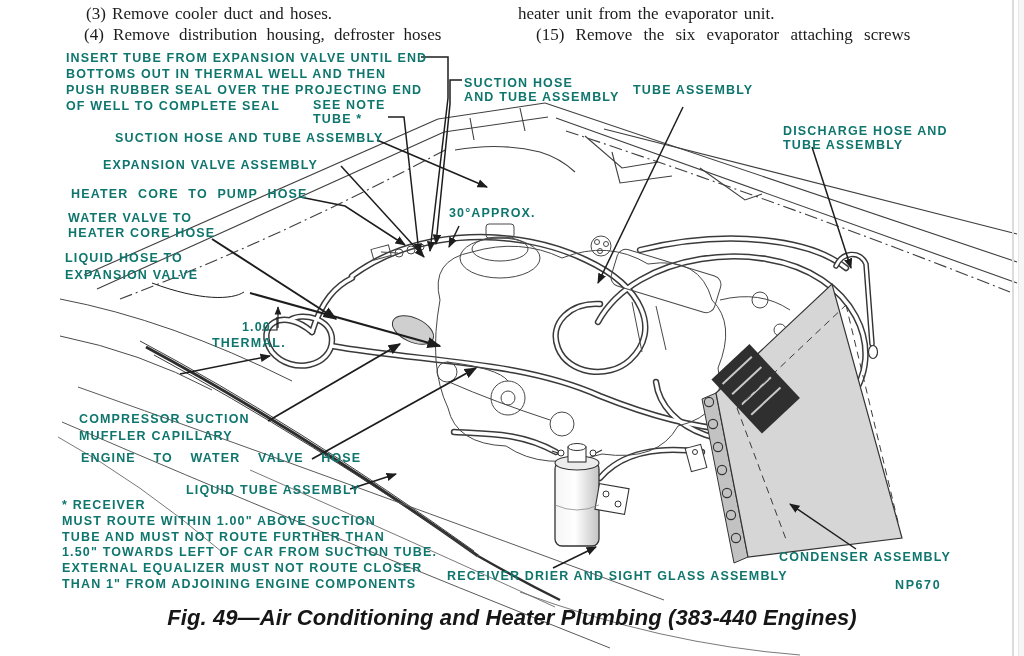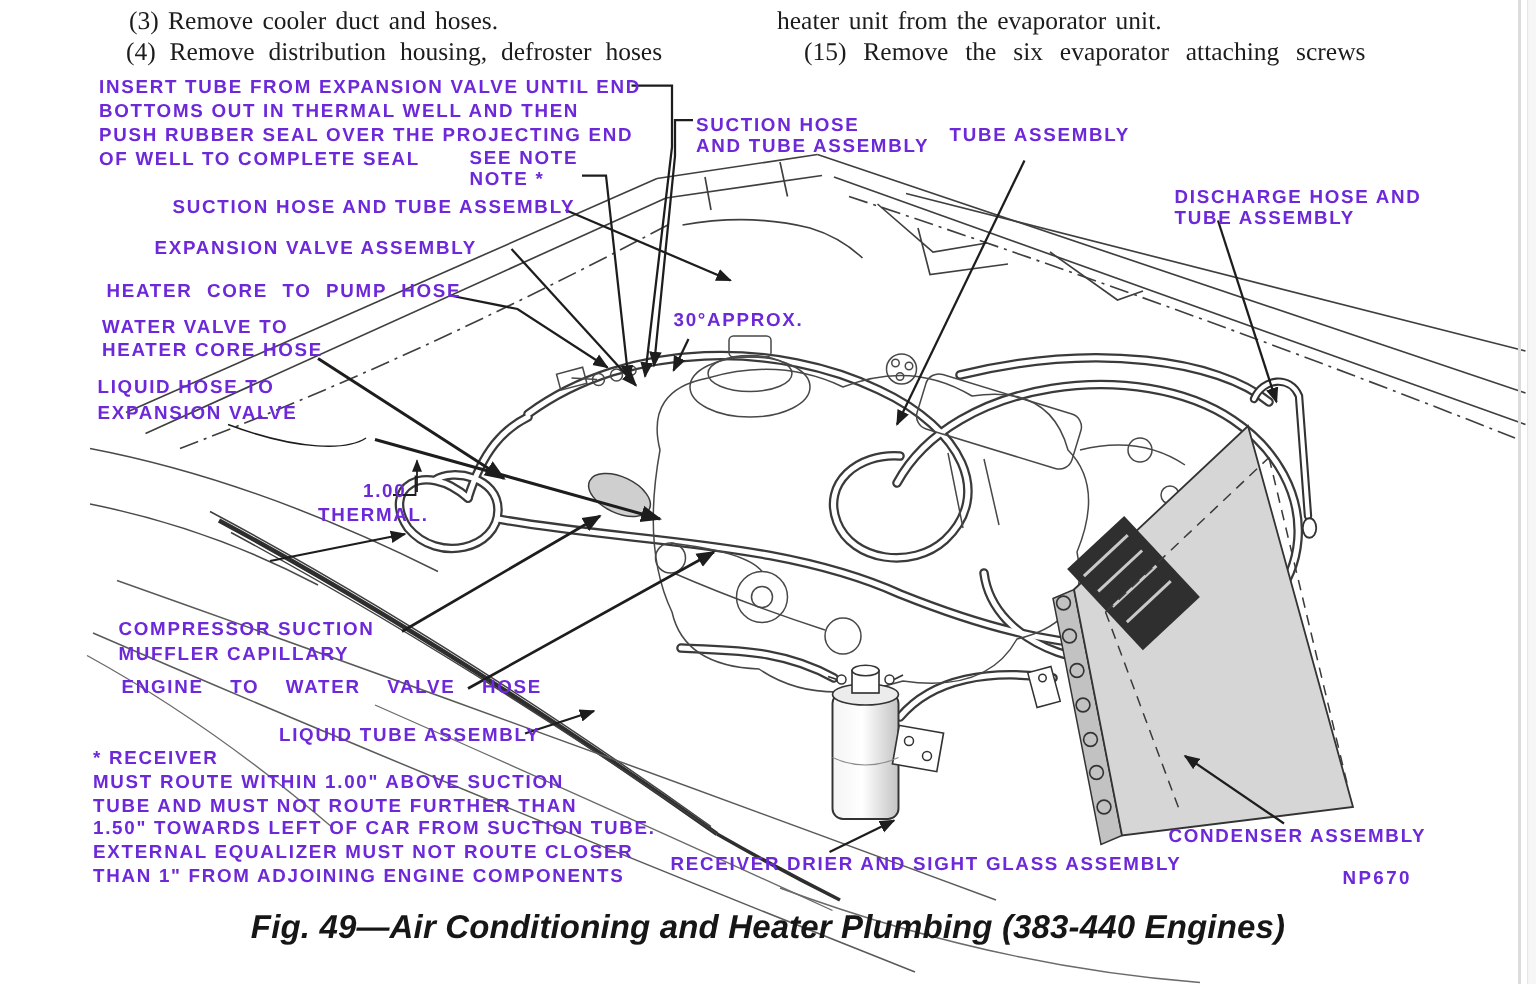--- a/index.html
+++ b/index.html
@@ -1,21 +1,21 @@
 <!DOCTYPE html>
 <html><head>
 <meta charset="utf-8">
 <style>
   html,body{margin:0;padding:0;background:#fff;}
   .page{position:relative;width:1024px;height:656px;background:#ffffff;overflow:hidden;
         font-family:"Liberation Sans",sans-serif;}
   .ser{position:absolute;font-family:"Liberation Serif",serif;font-size:17px;line-height:21px;
        color:#1c1c1c;white-space:nowrap;text-align:right;}
   .lbl{position:absolute;font-family:"Liberation Sans",sans-serif;font-weight:700;
-       font-size:12.5px;line-height:15px;letter-spacing:1.15px;color:#6d28d9;white-space:nowrap;}
+       font-size:12.5px;line-height:15px;letter-spacing:1.15px;color:#0f766e;white-space:nowrap;}
   .lbl div{white-space:nowrap;}
   .note{line-height:16px;}
   .foot{line-height:15.8px;}
   .caption{position:absolute;left:0;top:605px;width:1024px;text-align:center;
        font-family:"Liberation Sans",sans-serif;font-weight:700;font-style:italic;
        font-size:22px;color:#161616;letter-spacing:.1px;}
   svg{position:absolute;left:0;top:0;}
   .edge{position:absolute;top:0;height:656px;}
 </style>
 </head>
@@ -188,21 +188,21 @@
 
   <div class="lbl note" style="left:66px;top:50px">
     <div>INSERT TUBE FROM EXPANSION VALVE UNTIL END</div>
     <div>BOTTOMS OUT IN THERMAL WELL AND THEN</div>
     <div>PUSH RUBBER SEAL OVER THE PROJECTING END</div>
     <div>OF WELL TO COMPLETE SEAL</div>
   </div>
 
   <div class="lbl" style="left:313px;top:98px;line-height:14px">
     <div>SEE NOTE</div>
-    <div>NOTE  *</div>
+    <div>TUBE  *</div>
   </div>
 
   <div class="lbl" style="left:464px;top:76px;line-height:14px">
     <div>SUCTION HOSE</div>
     <div>AND TUBE ASSEMBLY</div>
   </div>
 
   <div class="lbl" style="left:633px;top:83px;line-height:14px">
     <div>TUBE ASSEMBLY</div>
   </div>

